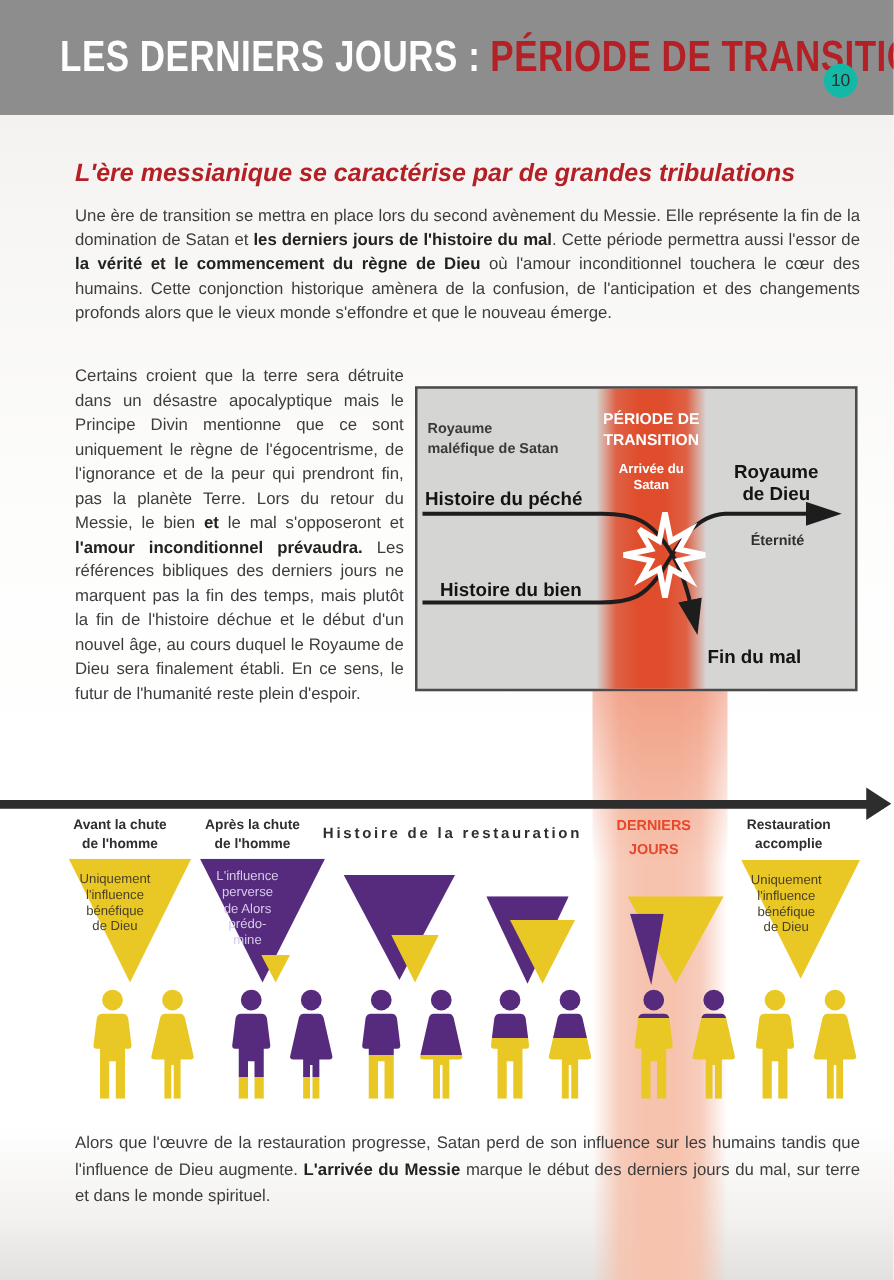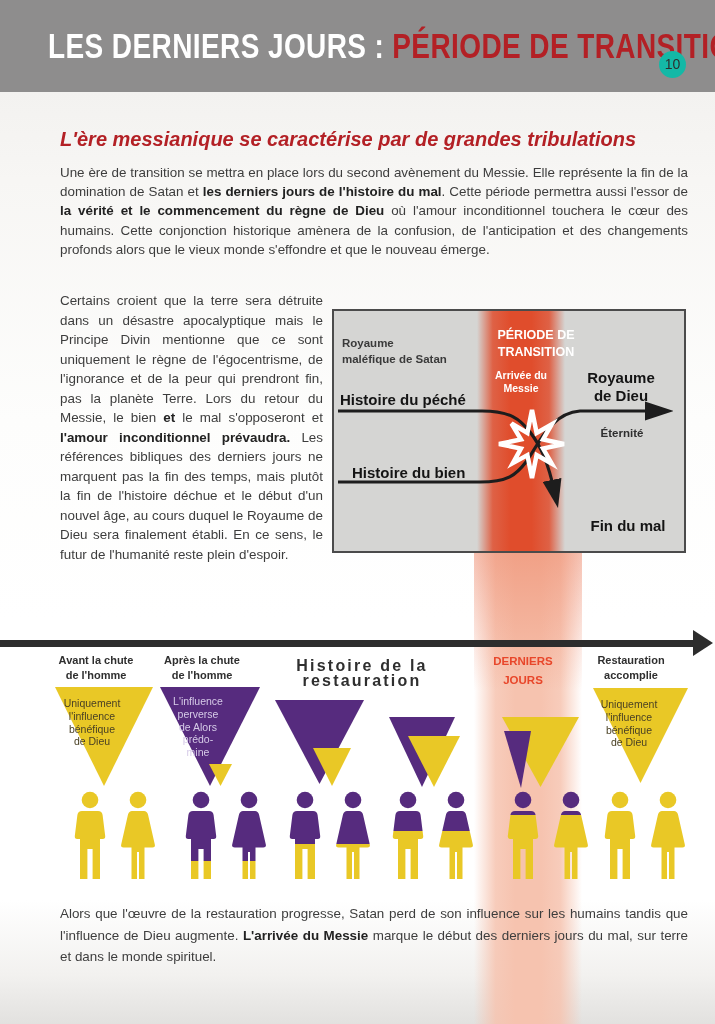--- a/index.html
+++ b/index.html
@@ -38,21 +38,21 @@
     background:linear-gradient(90deg, rgba(224,77,45,0) 0%, rgba(224,77,45,.85) 18%, #e04d2c 38%, #e04d2c 62%, rgba(224,77,45,.85) 82%, rgba(224,77,45,0) 100%);}
   #diagram svg{position:absolute;left:0;top:0;overflow:visible;}
   .dg{position:absolute;font-weight:700;}
   .dg-sm{font-size:11.5px;line-height:16px;color:#3a3a3a;}
   .dg-big{font-size:15px;color:#141414;}
   .dg-wh{color:#ffffff;text-align:center;}
   
   #tl-line{left:0;top:640px;width:695px;height:7px;background:#2d2d2d;z-index:3;}
   #tl-head{left:693px;top:630px;width:0;height:0;border-top:13px solid transparent;border-bottom:13px solid transparent;border-left:20px solid #2d2d2d;z-index:3;}
   .tl-label{position:absolute;top:653px;text-align:center;font-size:11px;font-weight:700;color:#2f2f2f;line-height:14.5px;z-index:3;}
-  #tl-label-3{top:659px;letter-spacing:2.2px;font-size:16px;}
+  #tl-label-3{top:659px;letter-spacing:2.2px;font-size:12px;}
   #tl-label-4{color:#e8462a;font-size:11.5px;line-height:19px;top:652px;}
   
   .tri{z-index:3;}
   .tri svg{display:block;}
   .tri-text{position:absolute;text-align:center;font-size:10.5px;font-weight:400;line-height:12.8px;z-index:4;}
   .tt-dark{color:#4a4124;}
   .tt-light{color:#d6cbe8;}
   .pair{z-index:3;}
   #defs-svg{position:absolute;width:0;height:0;}
 </style>
@@ -84,36 +84,36 @@
         </marker>
       </defs>
       <path d="M4,100 L148,100 C176,100 186,108 196,121 C206,134 214,150 221,183" fill="none" stroke="#1d1d1d" stroke-width="3.2" marker-end="url(#ah)"></path>
       <path d="M4,171 L146,171 C174,171 182,164 192,151 C204,135 216,102 246,100 L325,100" fill="none" stroke="#1d1d1d" stroke-width="3.2" marker-end="url(#ah)"></path>
       <polygon points="230,133 209.1,137.6 217.8,152.8 202.6,144.1 198,167 193.4,144.1 178.9,152.1 186.9,137.6 165,133 186.9,128.4 177.5,112.5 193.4,121.9 198,99 202.6,121.9 217.8,113.2 209.1,128.4" fill="none" stroke="#ffffff" stroke-width="4.5"></polygon>
     </svg>
     <div class="dg dg-sm" style="left:8px;top:24px;">
         <div>Royaume</div>
         <div>maléfique de Satan</div>
       </div>
-    <div class="dg dg-wh" style="left:142px;top:16px;width:120px;font-size:12.5px;line-height:16.5px;">
+    <div class="dg dg-wh" style="left:127px;top:16px;width:120px;font-size:12.5px;line-height:16.5px;">
         <div>PÉRIODE DE</div>
         <div>TRANSITION</div>
       </div>
     <div class="dg dg-wh" style="left:137px;top:58px;width:100px;font-size:10.5px;line-height:13px;">
         <div>Arrivée du</div>
-        <div>Messie</div>
+        <div>Satan</div>
       </div>
     <div class="dg dg-big" style="left:6px;top:80px;">Histoire du péché</div>
     <div class="dg dg-big" style="left:246px;top:58px;width:82px;text-align:center;line-height:18px;">
         <div>Royaume</div>
         <div>de Dieu</div>
       </div>
     <div class="dg" style="left:248px;top:116px;width:80px;text-align:center;font-size:11.5px;color:#2f2f2f;">Éternité</div>
     <div class="dg dg-big" style="left:18px;top:153px;">Histoire du bien</div>
-    <div class="dg dg-big" style="left:252px;top:206px;width:84px;text-align:center;">Fin du mal</div>
+    <div class="dg dg-big" style="left:232px;top:206px;width:84px;text-align:left;">Fin du mal</div>
   </div>
 
   <div id="tl-line" class="abs"></div>
   <div id="tl-head" class="abs"></div>
 
   <div class="tl-label" id="tl-label-1" style="left:40px;width:112px;">
       <div>Avant la chute</div>
       <div>de l'homme</div>
     </div>
   <div class="tl-label" id="tl-label-2" style="left:147px;width:110px;">

